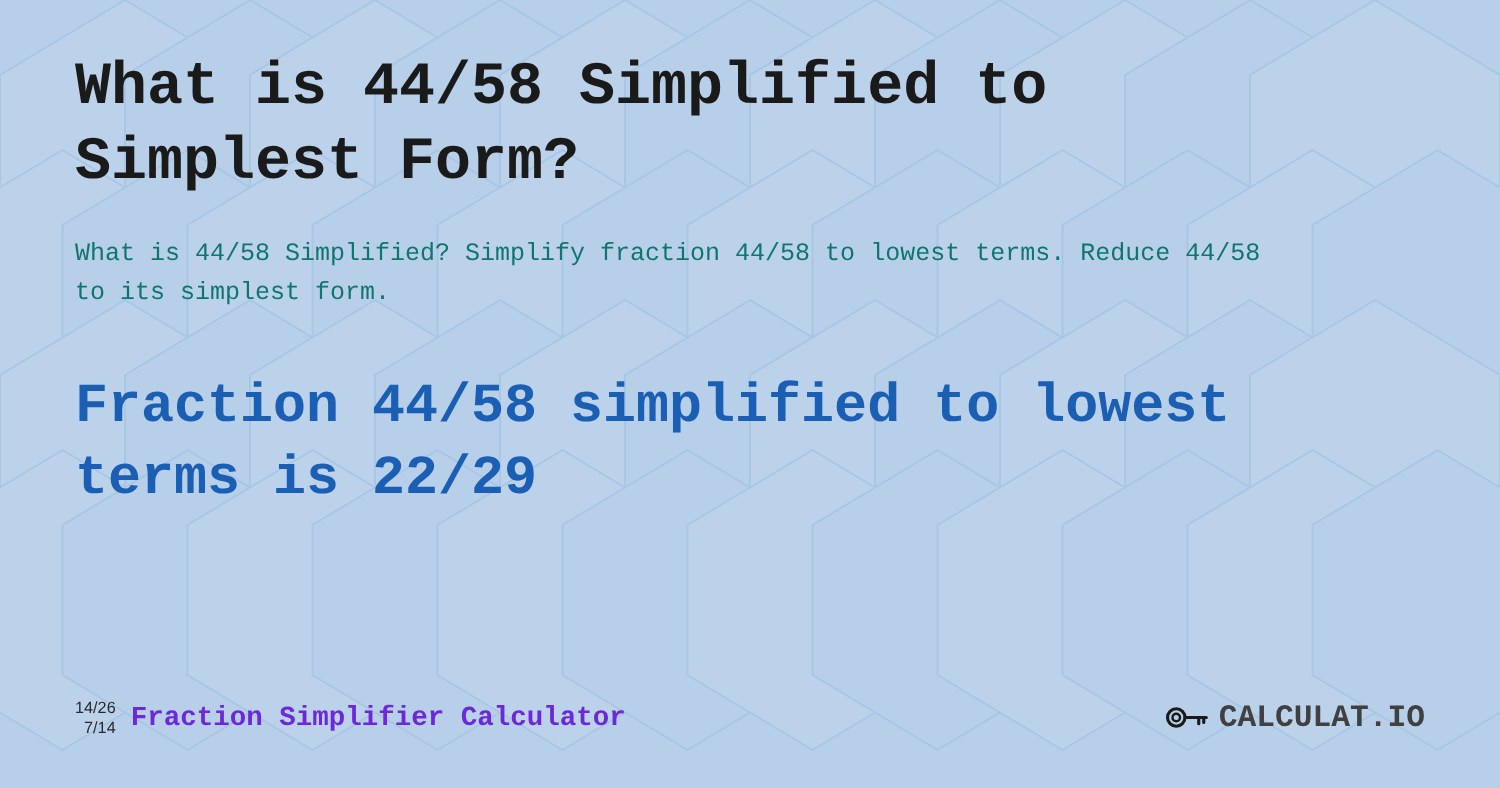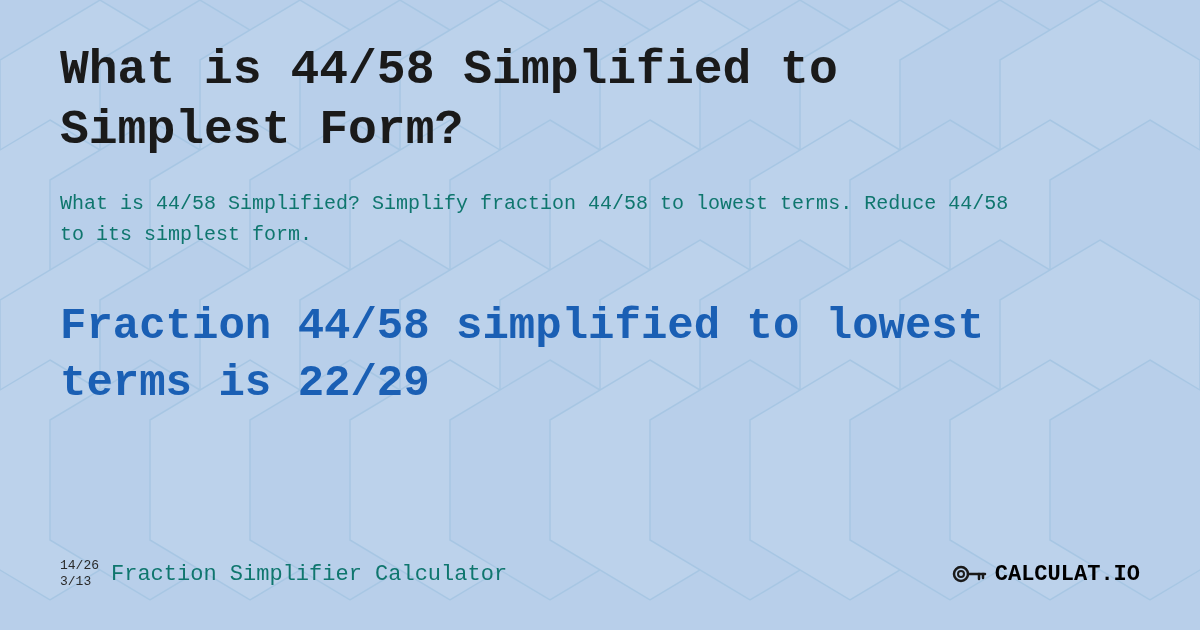--- a/index.html
+++ b/index.html
@@ -74,42 +74,43 @@
       gap: 12px;
       margin-top: auto;
       padding-bottom: 8px;
     }
 
     .footer-fractions {
       display: flex;
       flex-direction: column;
       font-size: 13px;
       color: #2a2a2a;
-      font-family: Liberation Mono, monospace;
+      font-family: Liberation Sans, sans-serif;
       line-height: 1.2;
+      align-items: flex-end;
     }
 
     .footer-brand {
       font-size: 22px;
-      font-weight: 400;
-      color: #0f766e;
+      font-weight: 700;
+      color: #6d28d9;
       font-family: 'Courier New', Courier, monospace;
     }
 
     .footer-logo {
       display: flex;
       align-items: center;
       gap: 8px;
       margin-left: auto;
     }
 
     .logo-text {
-      font-size: 22px;
+      font-size: 25px;
       font-weight: 700;
-      color: #000000;
+      color: #404040;
       font-family: 'Courier New', Courier, monospace;
     }
   </style>
 </head>
 <body>
 
 <svg class="bg-pattern" viewBox="0 0 1200 630" xmlns="http://www.w3.org/2000/svg">
   <rect width="1200" height="630" fill="#b8cfea"></rect>
 
   <g opacity="0.35" fill="none" stroke="#7aadd4" stroke-width="1.5">
@@ -171,21 +172,21 @@
 
   <p class="description">What is 44/58 Simplified? Simplify fraction 44/58 to lowest terms. Reduce 44/58 to its simplest form.</p>
 
   <div class="result-section">
     <h2 class="result-title">Fraction 44/58 simplified to lowest terms is 22/29</h2>
   </div>
 
   <div class="footer">
     <div class="footer-fractions">
       <span>14/26</span>
-      <span>3/13</span>
+      <span>7/14</span>
     </div>
     <span class="footer-brand">Fraction Simplifier Calculator</span>
 
     <div class="footer-logo">
 
       <svg width="36" height="36" viewBox="0 0 36 36">
 
         <circle cx="10" cy="18" r="7" fill="none" stroke="#1a1a1a" stroke-width="2.5"></circle>
         <circle cx="10" cy="18" r="3" fill="none" stroke="#1a1a1a" stroke-width="2"></circle>
         <line x1="17" y1="18" x2="34" y2="18" stroke="#1a1a1a" stroke-width="2.5" stroke-linecap="round"></line>

